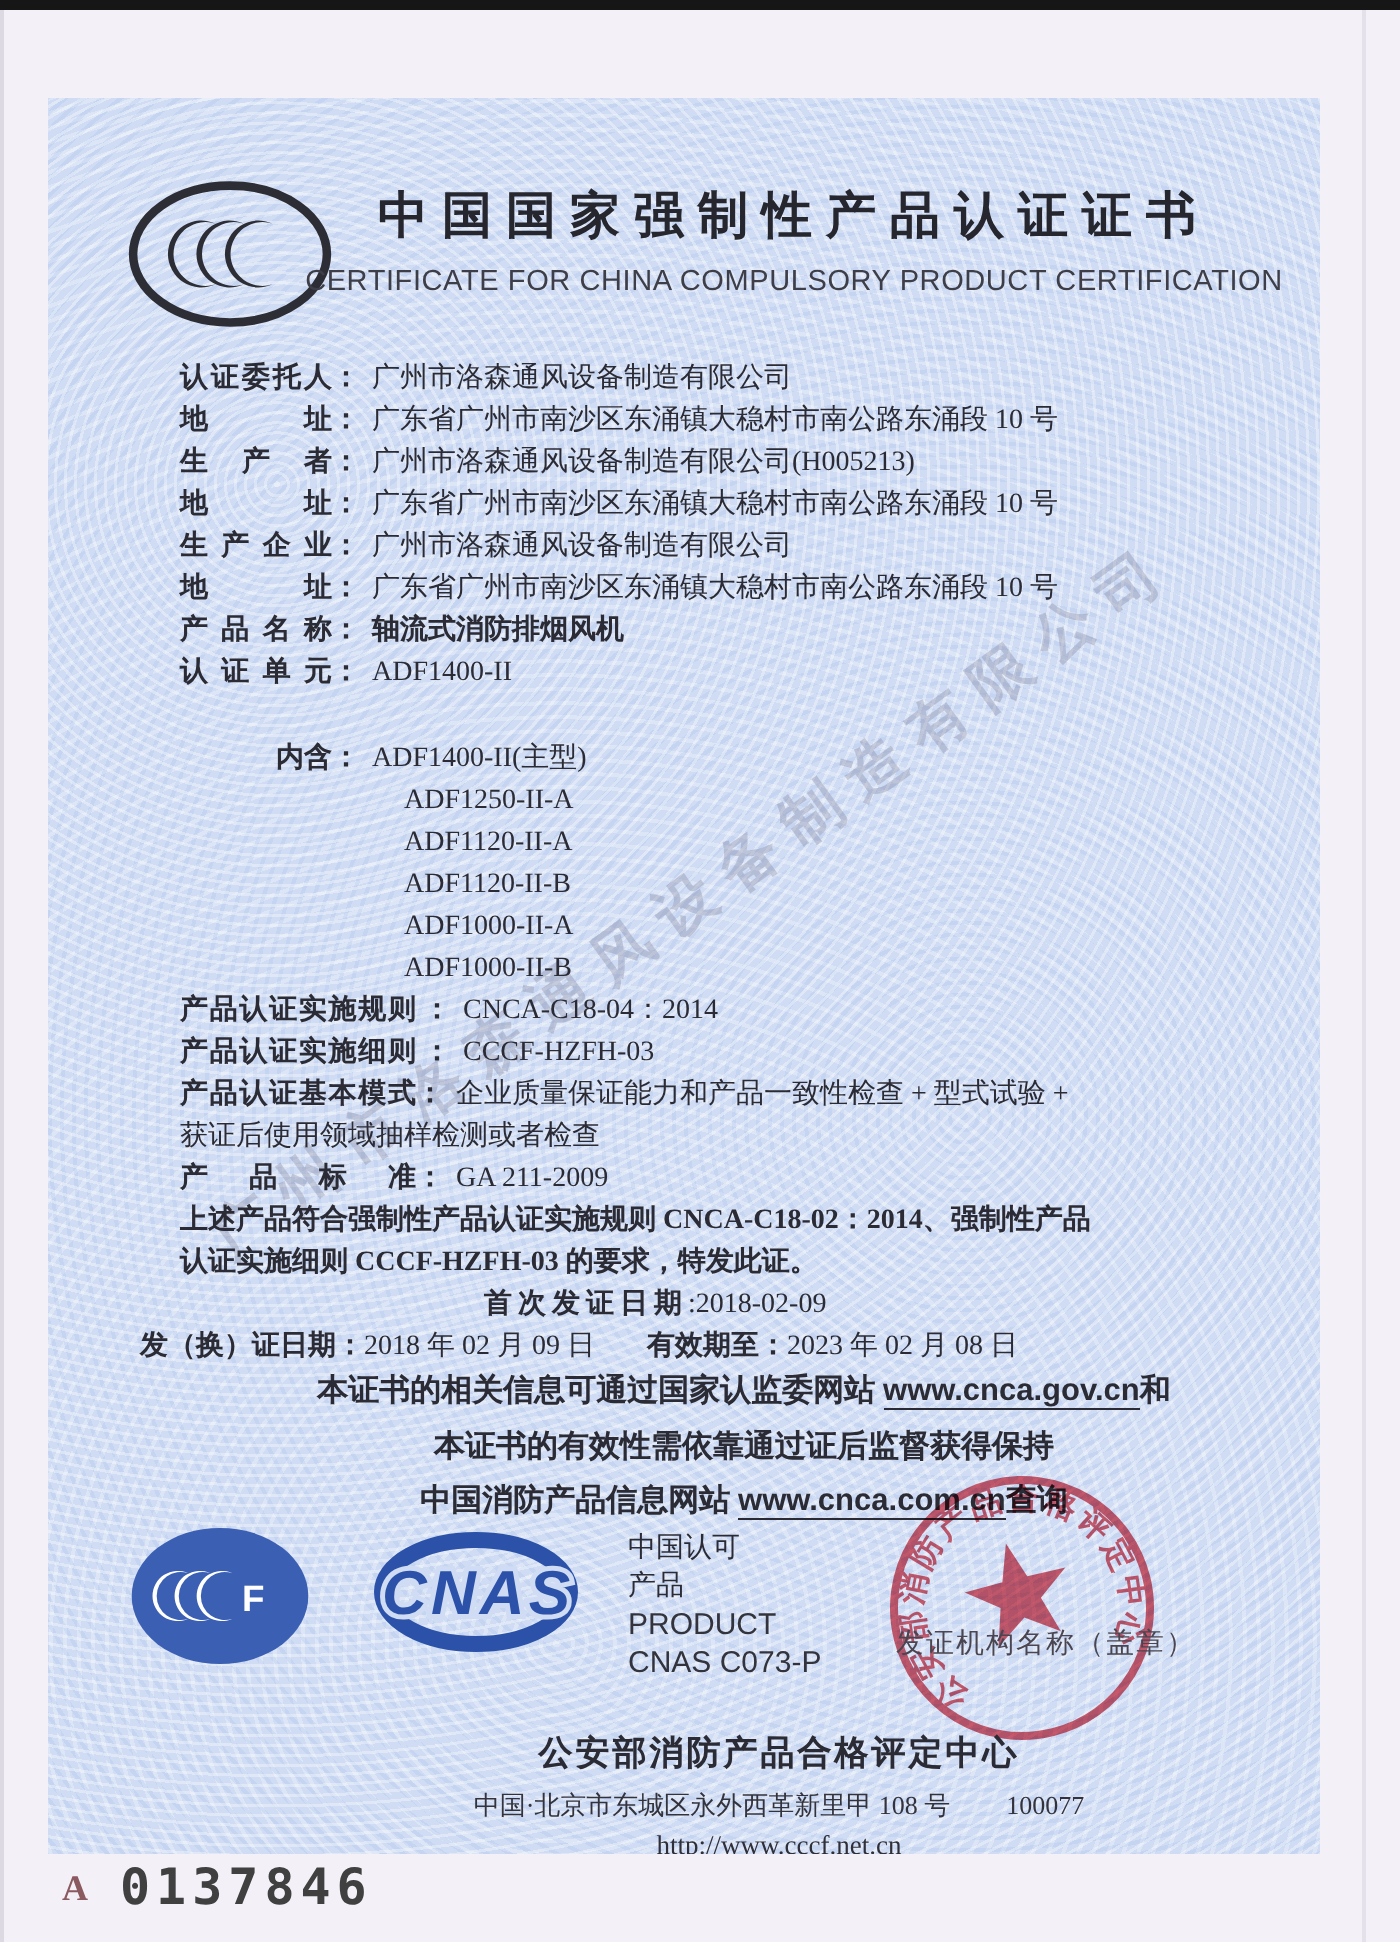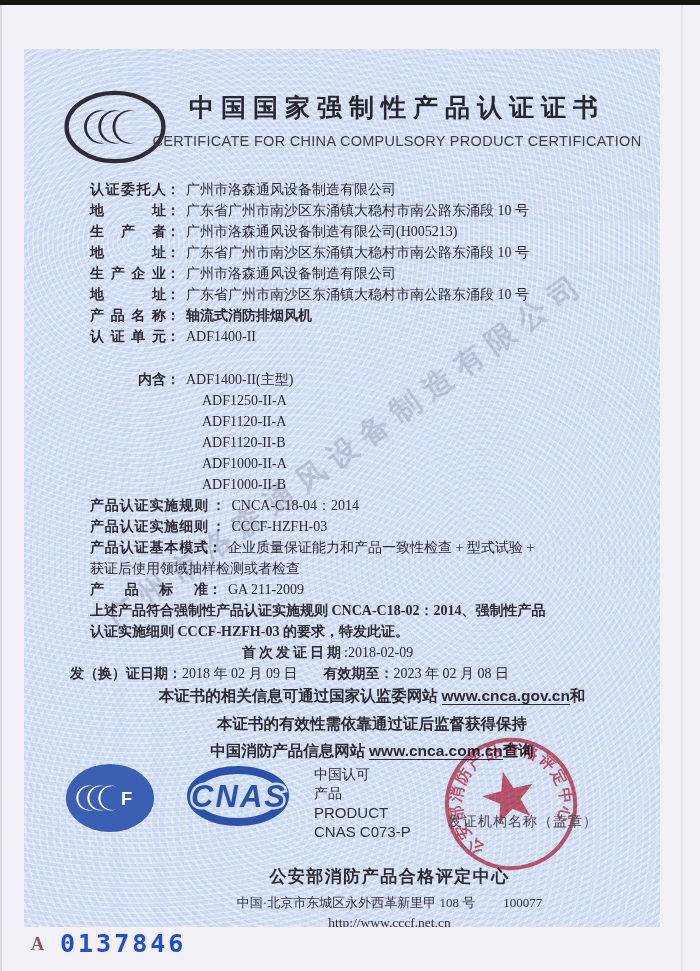--- a/index.html
+++ b/index.html
@@ -70,21 +70,21 @@
                  letter-spacing:1px;color:#4a4550;white-space:nowrap;}
   
   .f-org{position:absolute;left:95px;right:0;top:816px;text-align:center;
          font-size:17px;font-weight:bold;letter-spacing:1.5px;}
   .f-addr{position:absolute;left:95px;right:0;top:845px;text-align:center;font-size:13px;color:#33333d;}
   .f-addr .pc{margin-left:28px;}
   .f-url{position:absolute;left:95px;right:0;top:866px;text-align:center;font-size:13.5px;color:#2f2f3a;}
   
   .serial-a{position:absolute;left:31px;top:929px;font-size:18px;font-weight:bold;color:#8a5a60;}
   .serial-n{position:absolute;left:60px;top:924px;font-family:"DejaVu Sans Mono","Liberation Mono",monospace;
-            font-size:25px;font-weight:bold;letter-spacing:3px;color:#1d4ed8;}
+            font-size:25px;font-weight:bold;letter-spacing:3px;color:#404040;}
 </style>
 </head>
 <body>
 
 <div class="photo">
   <div class="paper">
 
     <div class="watermark">广州市洛森通风设备制造有限公司</div>
 
     <svg class="ccc-logo" viewBox="0 0 110 80">

